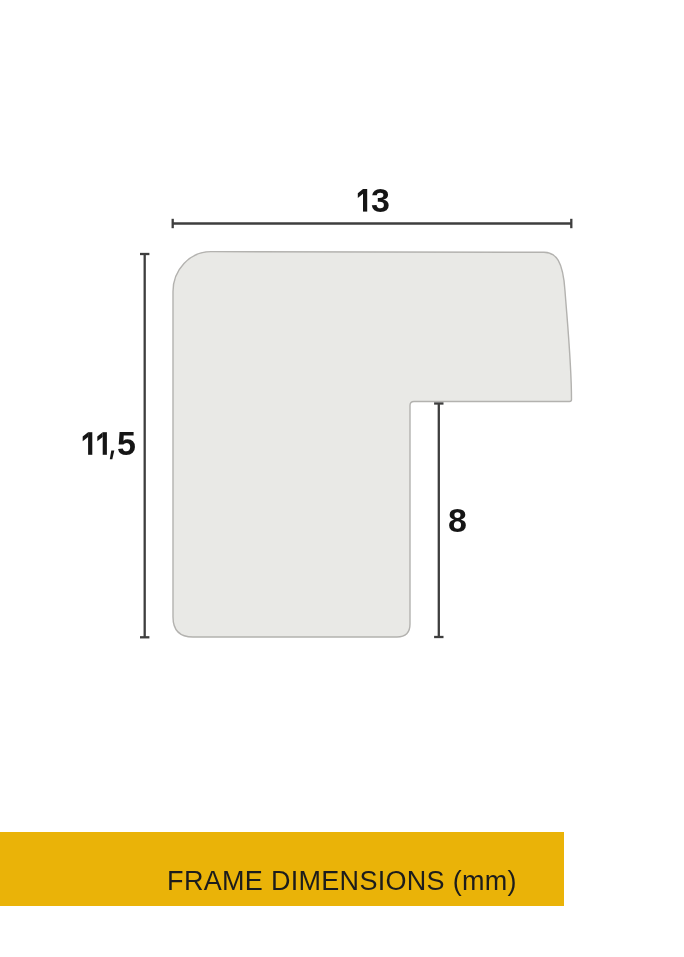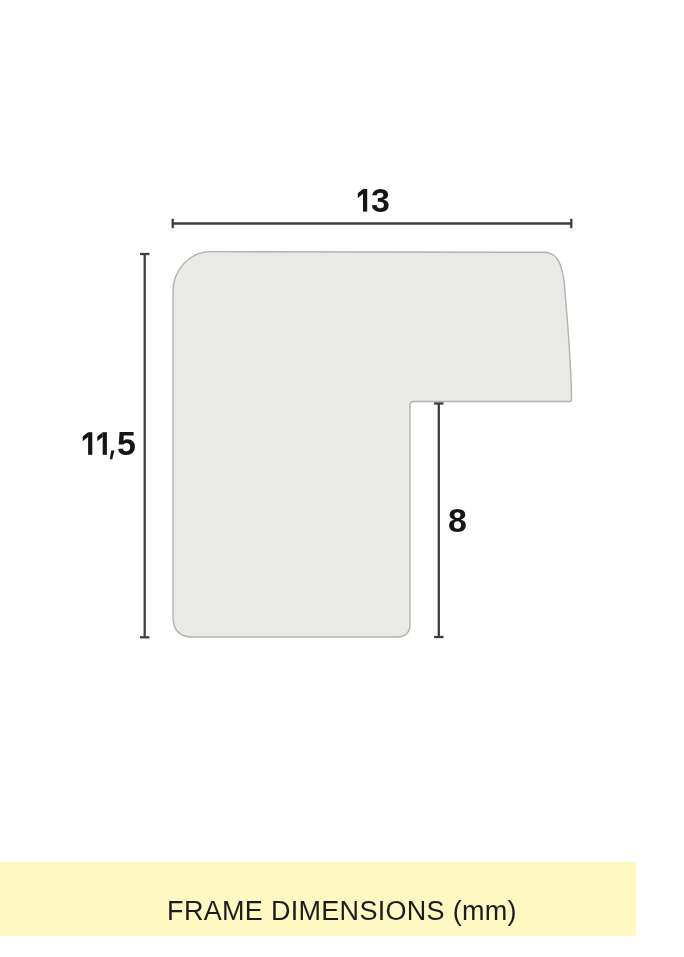--- a/index.html
+++ b/index.html
@@ -1,17 +1,17 @@
 <!DOCTYPE html>
 <html><head>
 <meta charset="utf-8">
 <style>
   html,body{margin:0;padding:0;}
   body{width:684px;height:957px;background:#ffffff;font-family:"Liberation Sans",sans-serif;overflow:hidden;position:relative;}
-  #footer{position:absolute;left:0;top:862px;width:636px;height:74px;background:#fef9c3;}
+  #footer{position:absolute;left:0;top:832px;width:564px;height:74px;background:#eab308;}
   #footerText{position:absolute;left:0;top:36px;width:684px;text-align:center;font-size:27px;color:#1c1c1c;line-height:1;letter-spacing:0.3px;}
   text{font-family:"Liberation Sans",sans-serif;font-weight:bold;fill:#151515;}
 </style>
 </head>
 <body>
 
 <svg width="684" height="883" viewBox="0 0 684 883" xmlns="http://www.w3.org/2000/svg">
 
   <path d="M 173 292
            A 38 40 0 0 1 211 251.6

